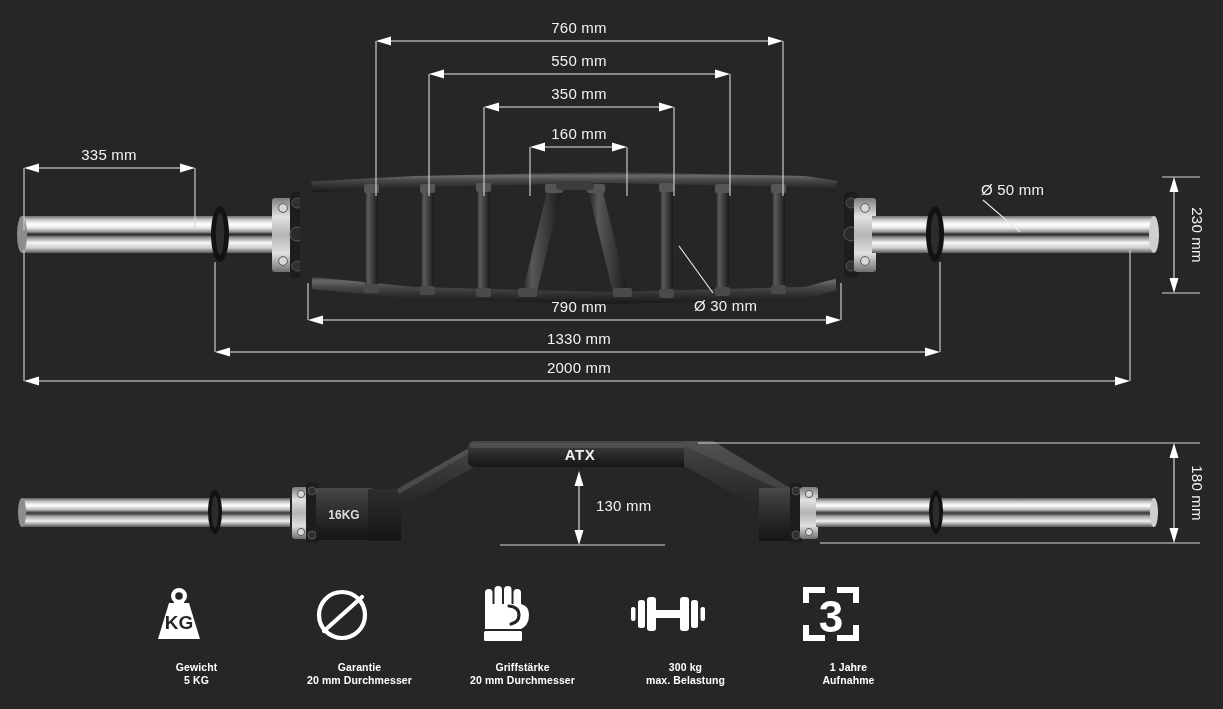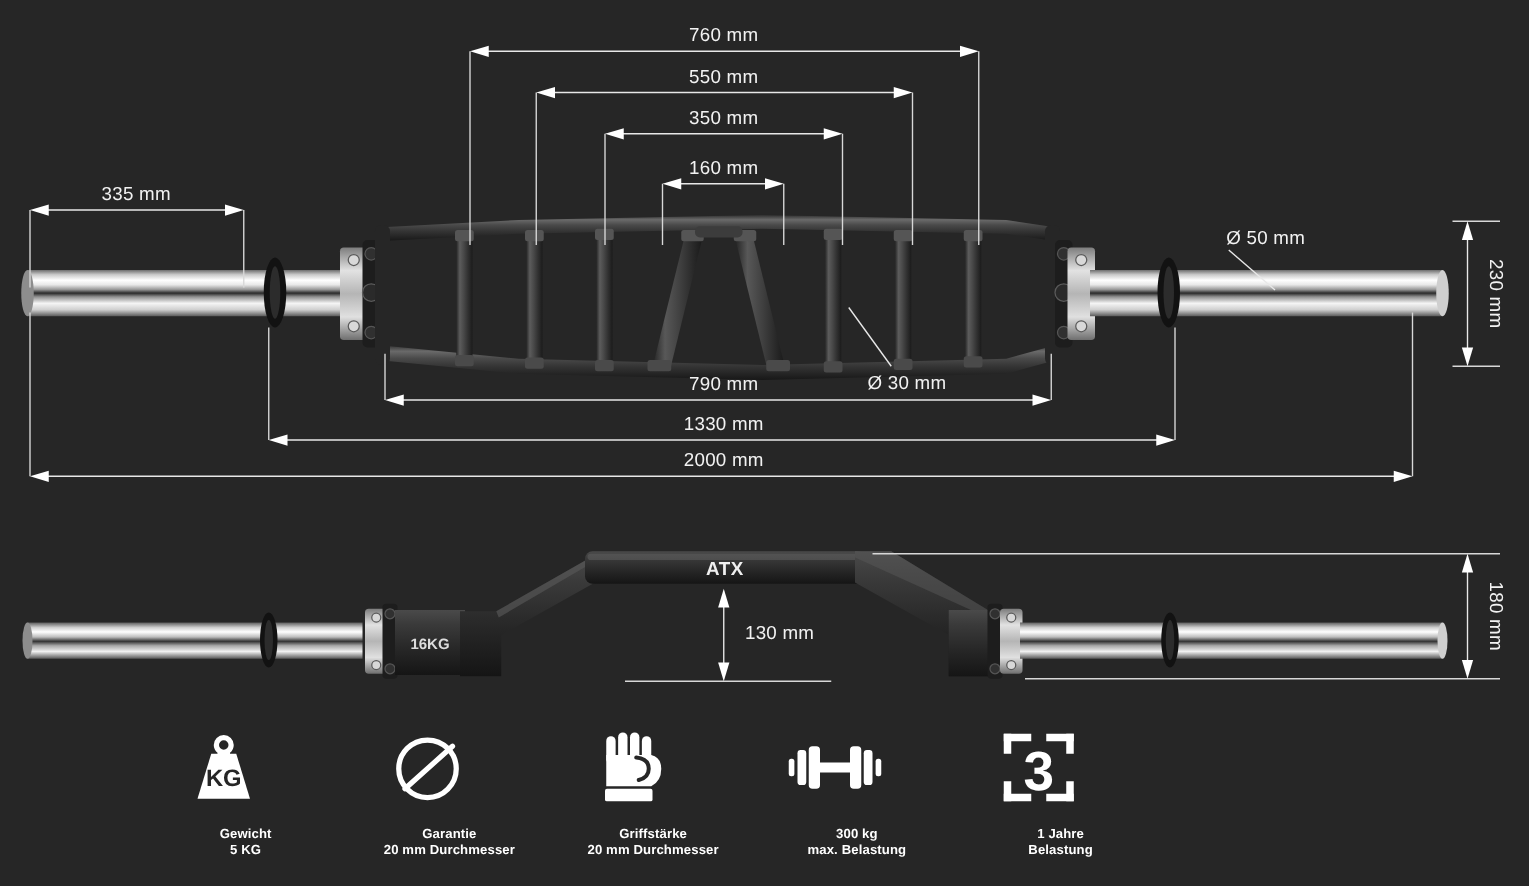--- a/index.html
+++ b/index.html
@@ -425,18 +425,18 @@
             <rect x="3" y="40" width="6" height="16"></rect>
             <rect x="53" y="40" width="6" height="16"></rect>
             <rect x="3" y="50" width="22" height="6"></rect>
             <rect x="37" y="50" width="22" height="6"></rect>
           </g>
           <text x="31" y="47" text-anchor="middle" font-family="Liberation Sans, sans-serif" font-size="44" font-weight="bold" fill="#ffffff">3</text>
         </svg>
       </div>
       <div class="icon-caption">
         <span class="cap2">1 Jahre</span>
-        <span class="cap2">Belastung</span>
+        <span class="cap2">Aufnahme</span>
       </div>
     </div>
   </div>
 
 </div>
 
 </body></html>

